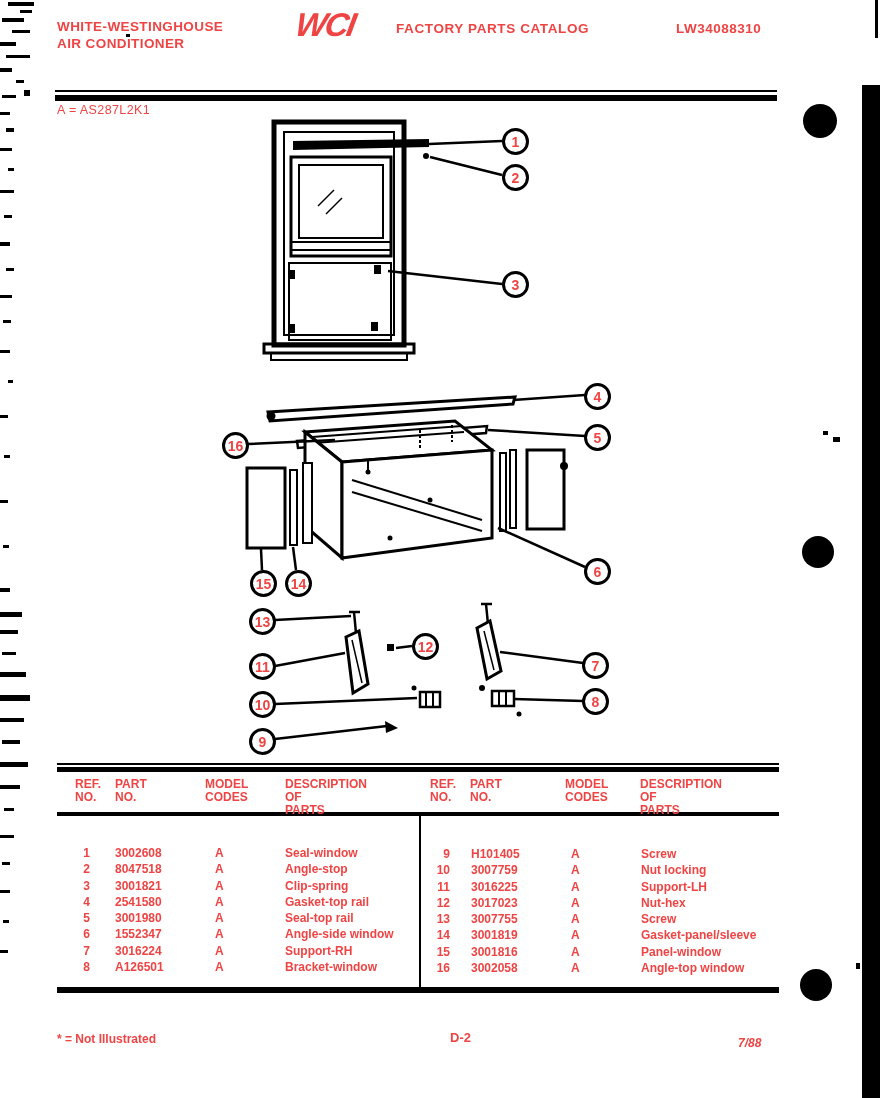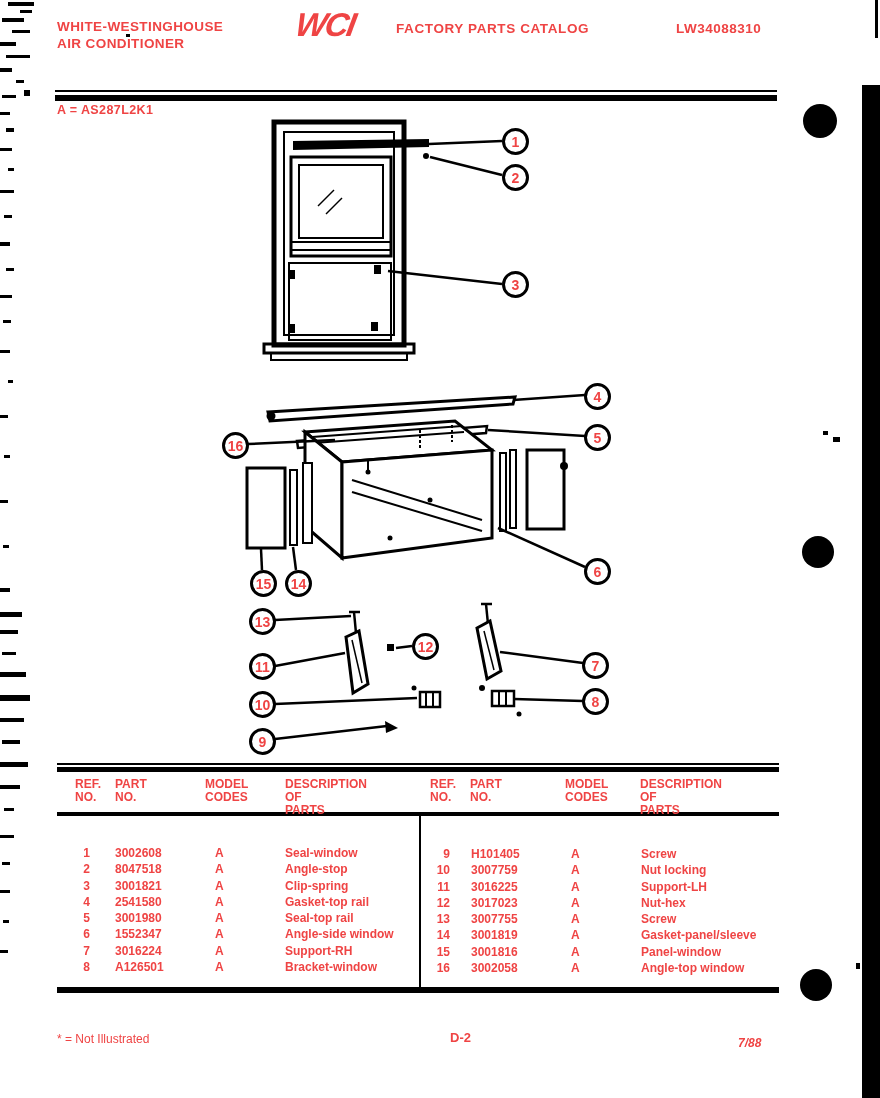--- a/index.html
+++ b/index.html
@@ -6,21 +6,21 @@
   .page{
     position:relative;width:880px;height:1098px;background:#ffffff;
     font-family:"Liberation Sans", sans-serif;color:#ef4444;overflow:hidden;
   }
   .abs{position:absolute;}
   
   .brand{left:57px;top:18px;font-size:13.5px;font-weight:700;letter-spacing:.4px;line-height:17px;}
   .logo{left:296px;top:6px;font-size:33px;font-weight:700;font-style:italic;transform:skewX(-10deg);letter-spacing:-2px;}
   .cat-title{left:364px;top:21px;font-size:13.5px;font-weight:700;letter-spacing:.6px;padding-left:32px;}
   .docnum{left:676px;top:21px;font-size:13.5px;font-weight:700;letter-spacing:.5px;}
-  .model-line{left:57px;top:103px;font-size:12.5px;font-weight:700;letter-spacing:.4px;}
+  .model-line{left:57px;top:103px;font-size:12.5px;font-weight:400;letter-spacing:.4px;}
   
   .rule{background:#000;}
   
   .callout{
     position:absolute;width:27px;height:27px;border:3px solid #000;border-radius:50%;
     background:#fff;box-sizing:border-box;display:flex;align-items:center;justify-content:center;
     font-size:14px;font-weight:700;z-index:3;
   }
   
   .th-group span{position:absolute;font-size:12px;font-weight:700;line-height:13px;white-space:pre-line;}
@@ -28,21 +28,21 @@
   .ptable .row{position:relative;height:16.3px;}
   .ptable .row span{position:absolute;white-space:nowrap;}
   .pt-left .c-ref{left:0;width:28px;text-align:right;}
   .pt-left .c-part{left:53px;}
   .pt-left .c-code{left:153px;}
   .pt-left .c-desc{left:223px;}
   .pt-right .c-ref{left:0;width:25px;text-align:right;}
   .pt-right .c-part{left:46px;}
   .pt-right .c-code{left:146px;}
   .pt-right .c-desc{left:216px;}
-  .footer-note{left:57px;top:1032px;font-size:12px;font-weight:400;}
+  .footer-note{left:57px;top:1032px;font-size:12px;font-weight:700;}
   .footer-page{left:410px;top:1030px;font-size:13px;font-weight:700;padding-left:40px;}
   .footer-date{left:738px;top:1036px;font-size:12px;font-weight:700;font-style:italic;}
   svg{position:absolute;left:0;top:0;z-index:1;}
   .punch{position:absolute;background:#000;border-radius:50%;z-index:2;}
 </style>
 </head>
 <body>
 
 <div class="page">
 

